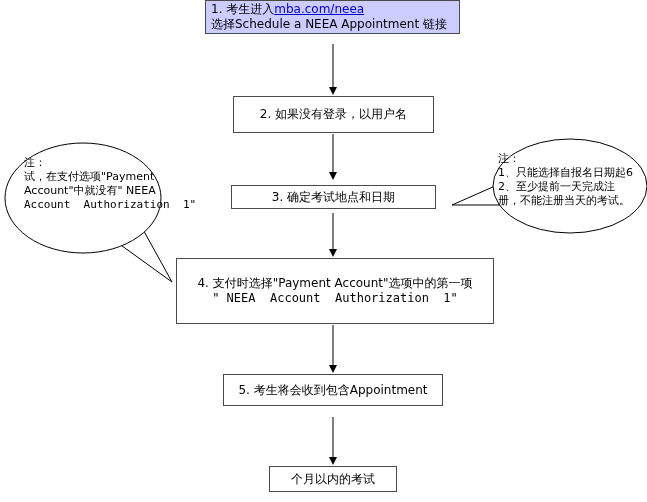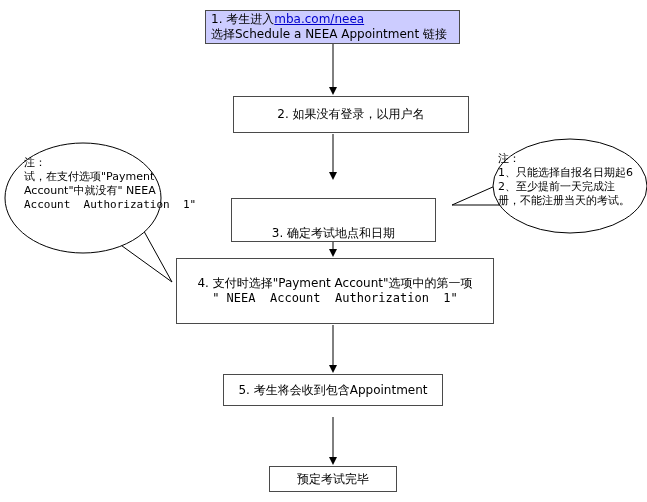--- a/index.html
+++ b/index.html
@@ -47,44 +47,44 @@
       <polygon points="329,457 337,457 333,465" fill="#000"></polygon>
     </g>
 
     <polygon points="100,230 135,215 172,282" fill="#fff" stroke="#000" stroke-width="1"></polygon>
     <ellipse cx="83" cy="198" rx="78" ry="55" fill="#fff" stroke="#000" stroke-width="1"></ellipse>
 
     <polygon points="520,175 522,205 452,205" fill="#fff" stroke="#000" stroke-width="1"></polygon>
     <ellipse cx="570" cy="186" rx="77" ry="47" fill="#fff" stroke="#000" stroke-width="1"></ellipse>
   </svg>
 
-  <div class="box box1" style="left: 205px; top: 10px; width: 255px; height: 34px; background: rgb(204, 204, 255);">
+  <div class="box box1" style="left: 205px; top: 0; width: 255px; height: 34px; background: rgb(204, 204, 255);">
     <div class="ln"><span>1. 考生进入</span><a class="link" style="color: rgb(0, 0, 204);">mba.com/neea</a></div>
     <div class="ln">选择Schedule a NEEA Appointment 链接</div>
   </div>
 
-  <div class="box" style="left:233px; top:96px; width:236px; height:37px;gap:33px;">
+  <div class="box" style="left:233px; top:96px; width:201px; height:37px;gap:33px;">
     <div class="ln">2. 如果没有登录，以用户名</div>
   </div>
 
-  <div class="box" style="left:231px; top:198px; width:205px; height:44px;justify-content:flex-end;">
+  <div class="box" style="left:231px; top:185px; width:205px; height:24px;">
     <div class="ln">3. 确定考试地点和日期</div>
   </div>
 
   <div class="box" style="left:176px; top:258px; width:318px; height:66px;">
     <div class="ln">4. 支付时选择"Payment Account"选项中的第一项</div>
     <div class="ln mono">" NEEA  Account  Authorization  1"</div>
   </div>
 
   <div class="box" style="left:223px; top:374px; width:220px; height:32px;">
     <div class="ln">5. 考生将会收到包含Appointment</div>
   </div>
 
   <div class="box" style="left:269px; top:466px; width:128px; height:26px;">
-    <div class="ln">预定考试完毕</div>
+    <div class="ln">个月以内的考试</div>
   </div>
 
   <div class="callout-text" style="left:24px; top:156px; width:128px;">
     <div class="cln">注：</div>
     <div class="cln">试，在支付选项"Payment</div>
     <div class="cln">Account"中就没有" NEEA</div>
     <div class="cln mono">Account  Authorization  1"</div>
   </div>
 
   <div class="callout-text" style="left:498px; top:152px; width:146px;">

